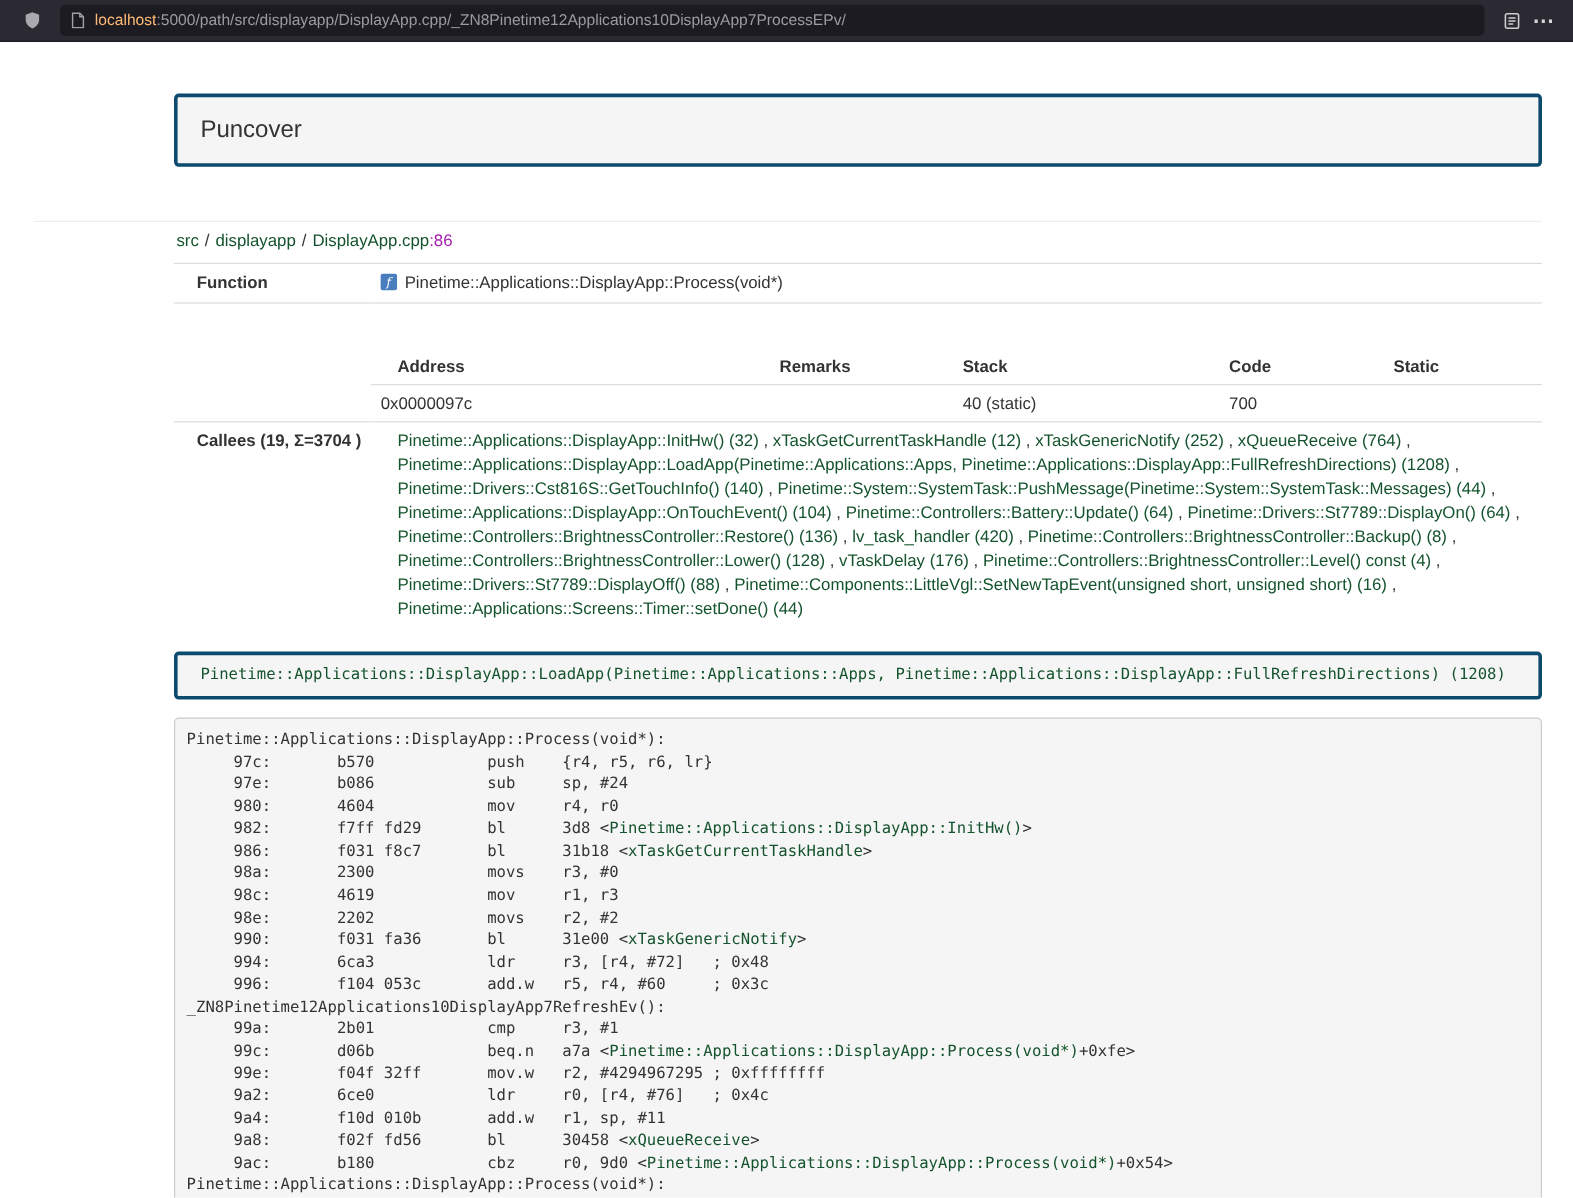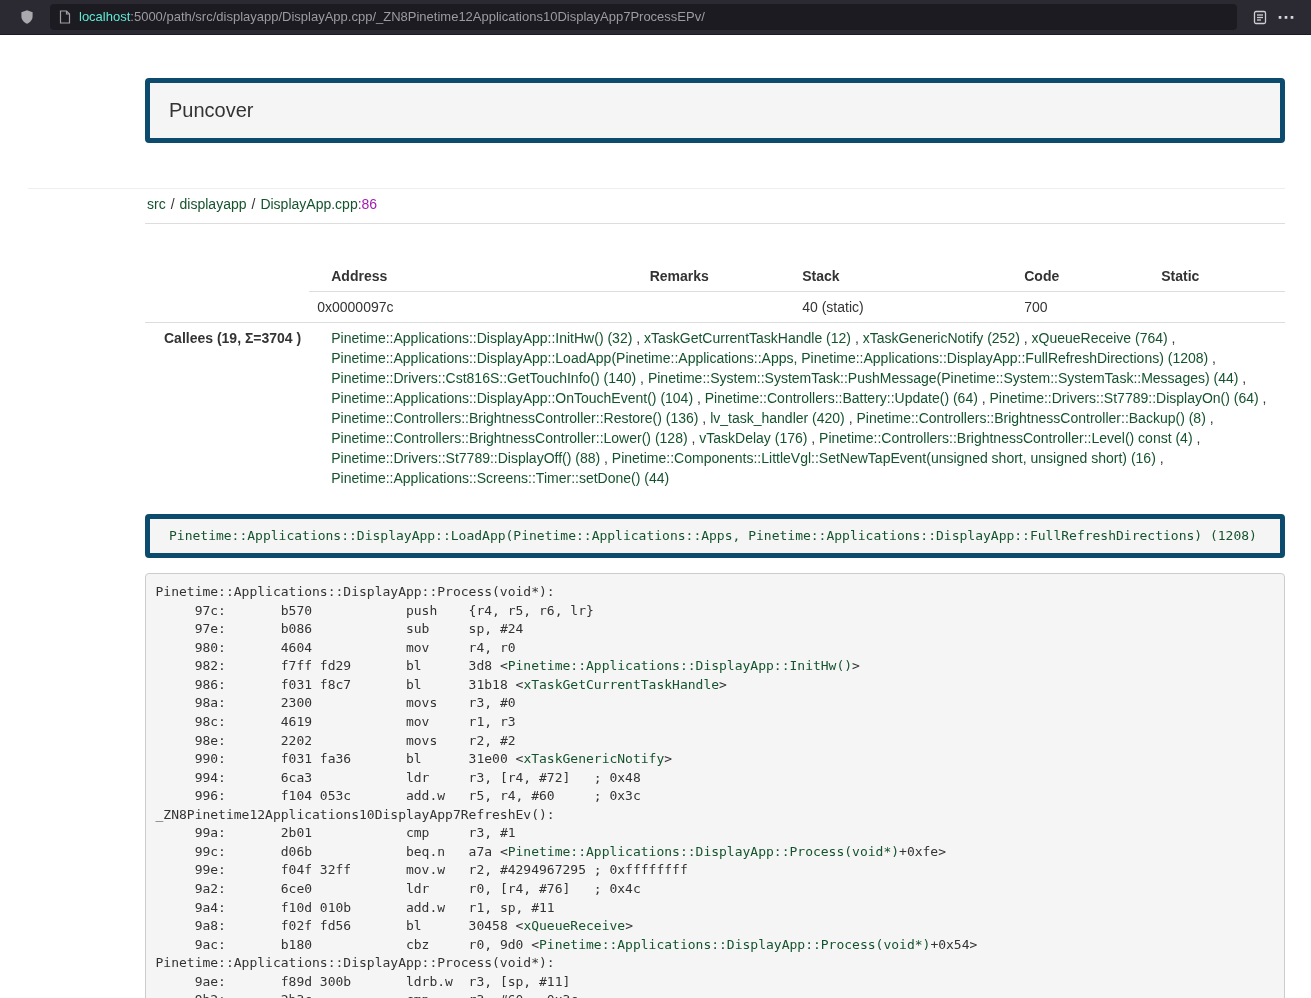--- a/index.html
+++ b/index.html
@@ -28,28 +28,28 @@
   .url-field {
     flex:1 1 auto; min-width:0; height:26px;
     margin:0 10px; padding:0 9px;
     background:#1c1b22; border-radius:4px;
     display:flex; align-items:center;
   }
   .url-text {
     font-size:13px; color:#9b9ba1; margin-left:8px;
     white-space:nowrap; overflow:hidden; text-overflow:clip;
   }
-  .url-text .host { color:#5eead4; }
+  .url-text .host { color:#fdba74; }
   .dots { color:#d7d7db; font-size:18px; line-height:1; font-weight:bold; }
 
   
   .page { padding:43px 26px 0 28px; }
   .content { margin-left:117px; }
   .well {
-    background:#f5f5f5; border:5px solid #0c4a6e; border-radius:4px;
+    background:#f5f5f5; border:3px solid #0c4a6e; border-radius:4px;
   }
   .title-well { padding:13px 19px; }
   .title-well .app-title { margin:0; font-size:20px; font-weight:400; color:#333; }
   hr.rule { border:0; border-top:1px solid #eeeeee; margin:45px 0 6px 0; }
 
   .crumbs { margin:0 0 8px 2px; }
   .crumbs .sep { margin:0 5px; color:#333; }
   .crumbs .suffix { color:#a21caf; }
 
   table.fn { width:100%; border-collapse:collapse; margin:0 0 21px 0; }
@@ -128,20 +128,31 @@
   <hr class="rule">
 
   <div class="content">
 
     <div class="crumbs">
       <a href="#" class="lnk">src</a><span class="sep">/</span><a href="#" class="lnk">displayapp</a><span class="sep">/</span><a href="#" class="lnk">DisplayApp.cpp</a><span class="suffix">:86</span>
     </div>
 
     <table class="fn">
       <tbody>
+        <tr>
+          <th class="rowhdr">Function</th>
+          <td>
+            <span class="fn-icon">
+              <svg width="14" height="14" viewBox="0 0 14 14">
+                <rect width="14" height="14" rx="2.5" fill="#4a7dbe"></rect>
+                <text x="7" y="10.5" text-anchor="middle" font-size="10" font-style="italic" font-family="DejaVu Serif, serif" fill="#ffffff">f</text>
+              </svg>
+            </span><span>Pinetime::Applications::DisplayApp::Process(void*)</span>
+          </td>
+        </tr>
         <tr>
           <th class="rowhdr"></th>
           <td class="nest">
             <table class="stats">
               <tbody>
                 <tr>
                   <th style="width:255px;">Address</th>
                   <th style="width:216px;text-align:center;">Remarks</th>
                   <th style="width:222px;">Stack</th>
                   <th style="width:137px;">Code</th>

